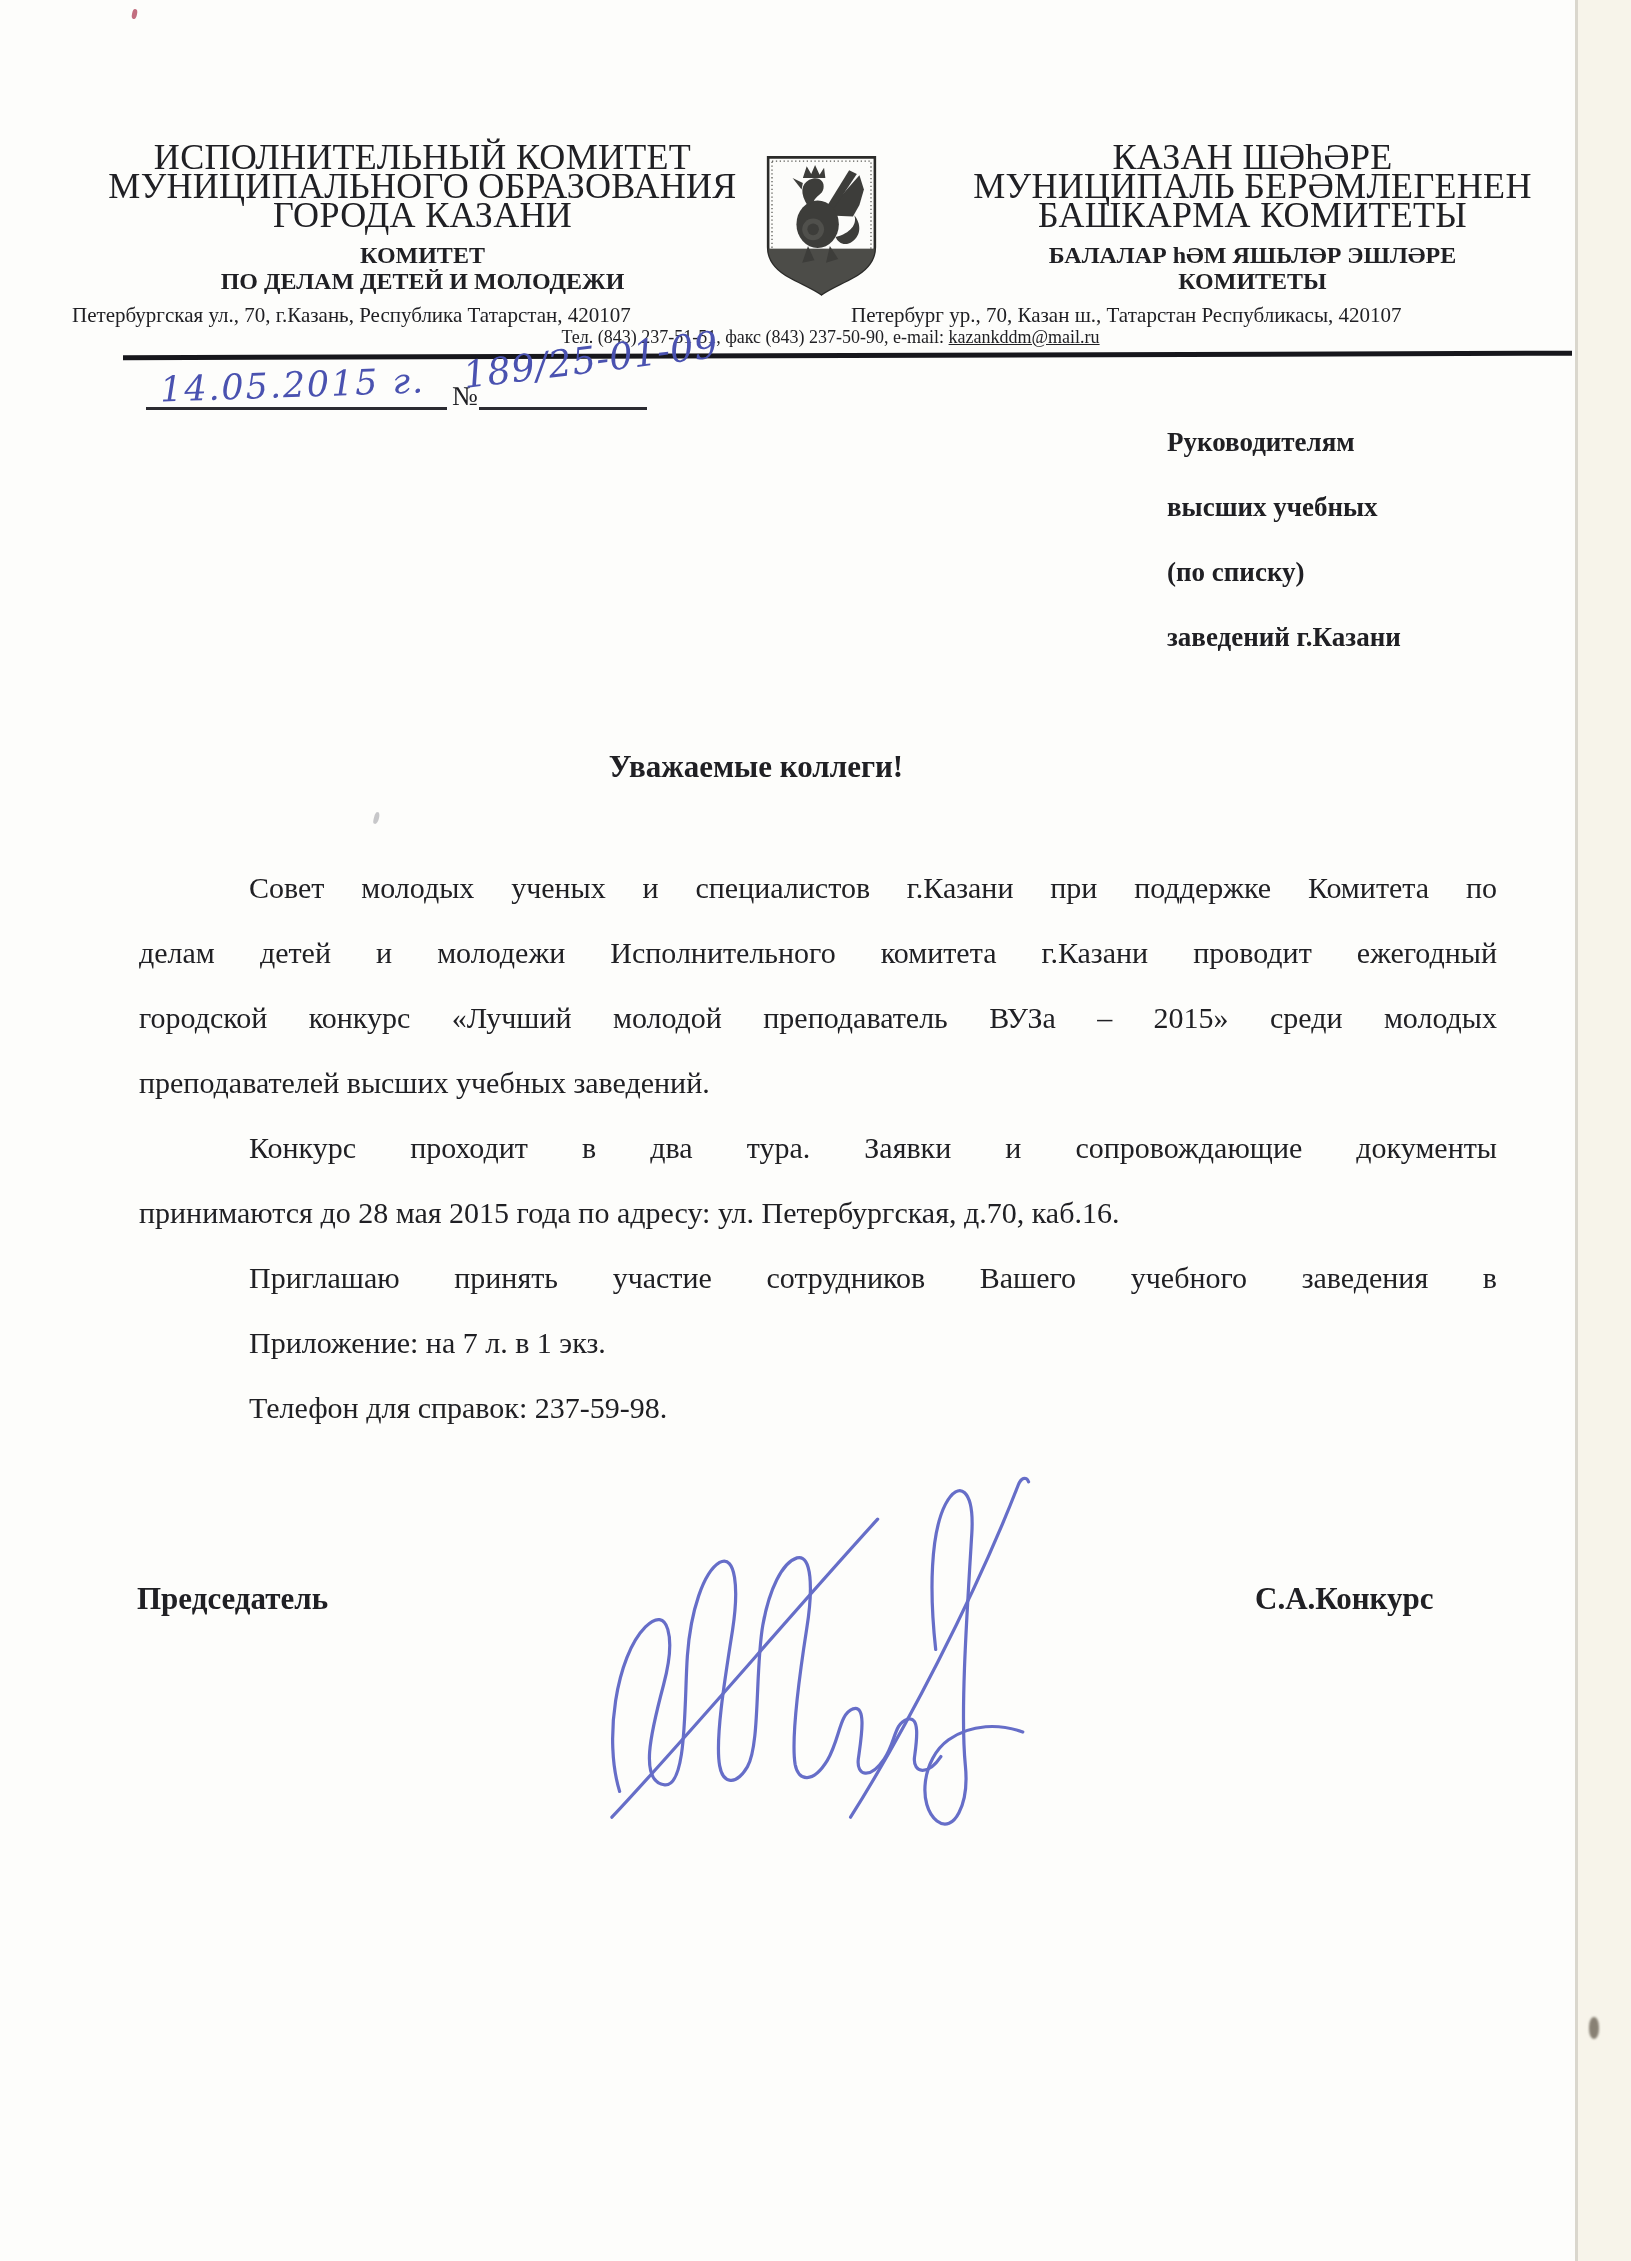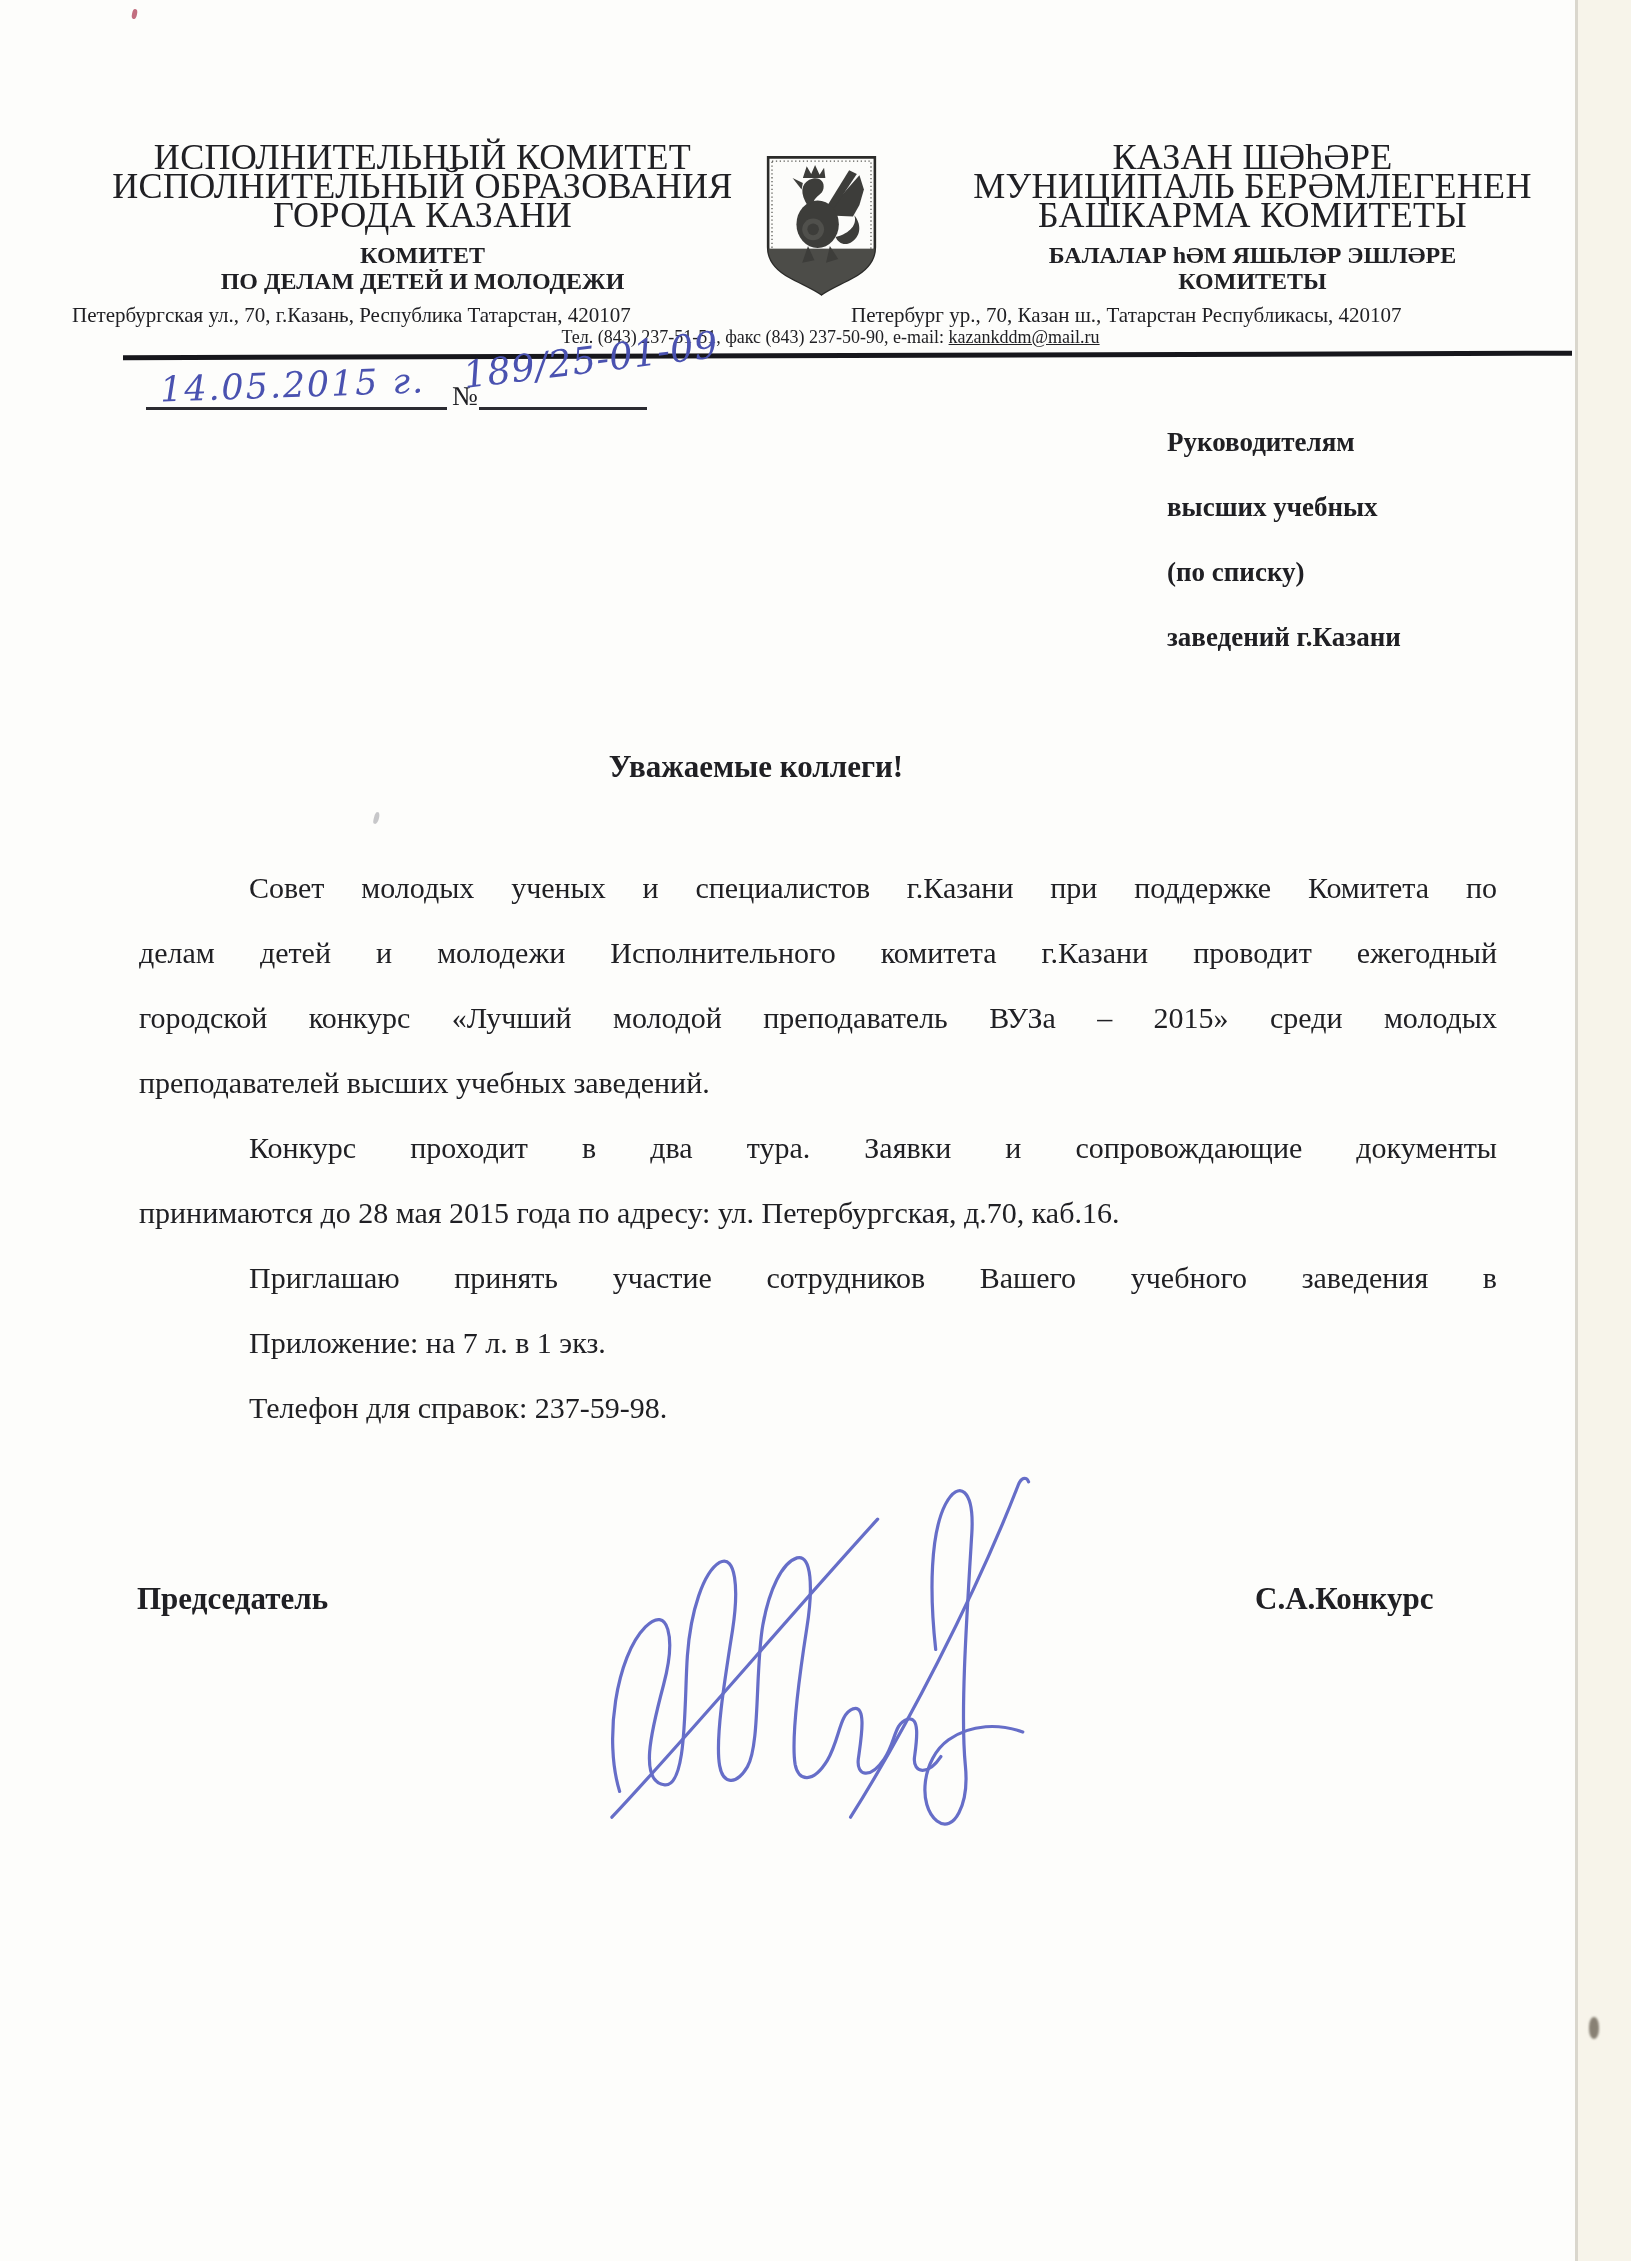--- a/index.html
+++ b/index.html
@@ -64,21 +64,21 @@
 <div class="page">
 
   <div class="scan-margin"></div>
   <div class="scan-edge"></div>
   <div class="speck-red"></div>
   <div class="smudge"></div>
   <div class="comma-artifact"></div>
 
   <div class="hdr-left">
     <div class="org-line">ИСПОЛНИТЕЛЬНЫЙ КОМИТЕТ</div>
-    <div class="org-line">ИСПОЛНИТЕЛЬНЫЙ ОБРАЗОВАНИЯ</div>
+    <div class="org-line">МУНИЦИПАЛЬНОГО ОБРАЗОВАНИЯ</div>
     <div class="org-line">ГОРОДА КАЗАНИ</div>
     <div class="committee-block">
       <div class="committee-line">КОМИТЕТ</div>
       <div class="committee-line">ПО ДЕЛАМ ДЕТЕЙ И МОЛОДЕЖИ</div>
     </div>
   </div>
 
   <div class="hdr-right">
     <div class="org-line">КАЗАН ШӘһӘРЕ</div>
     <div class="org-line">МУНИЦИПАЛЬ БЕРӘМЛЕГЕНЕН</div>

